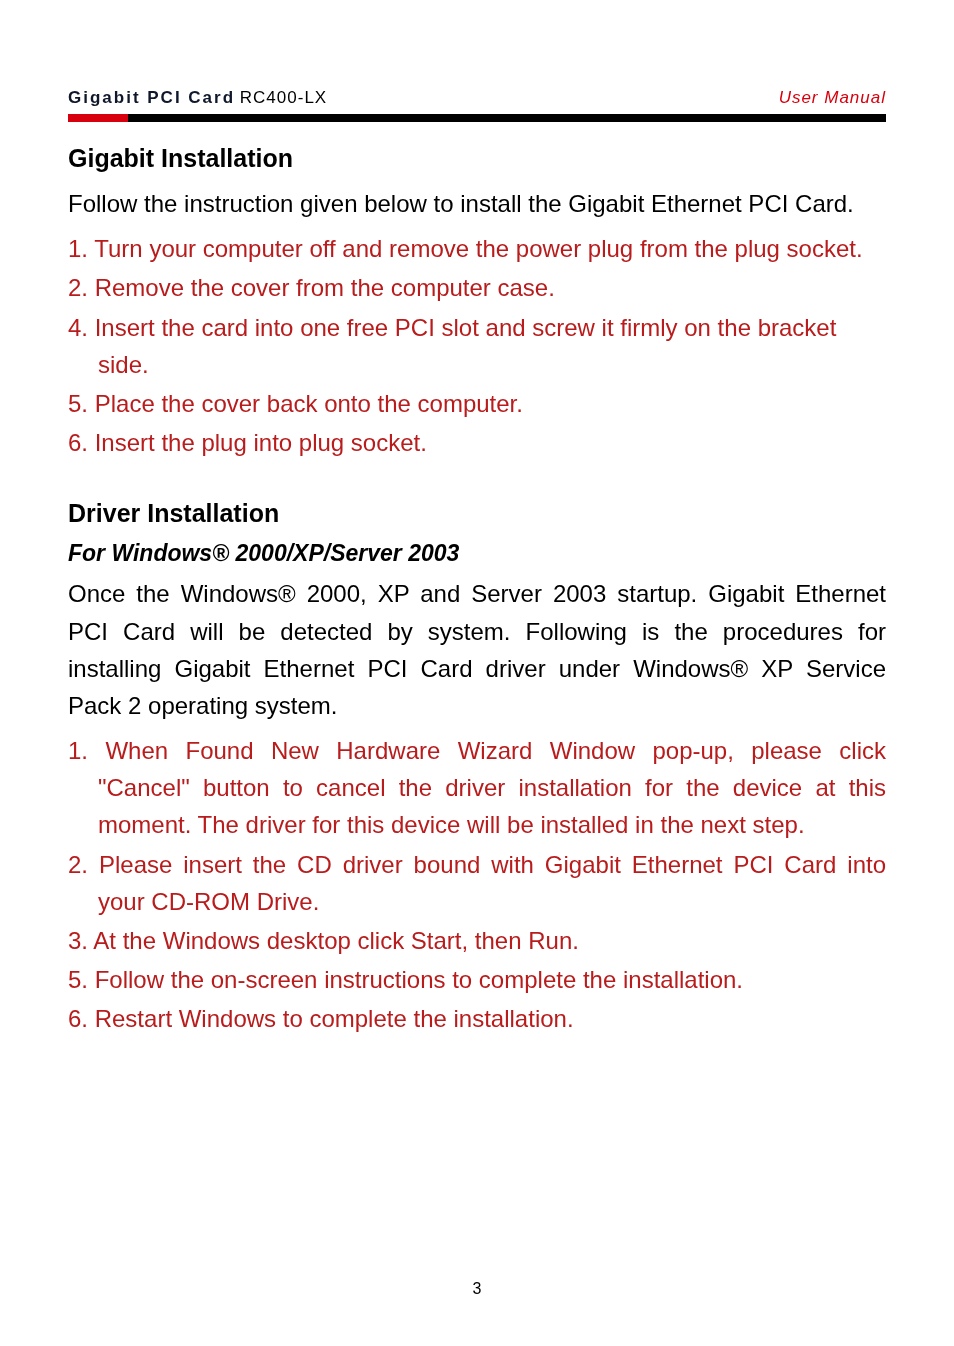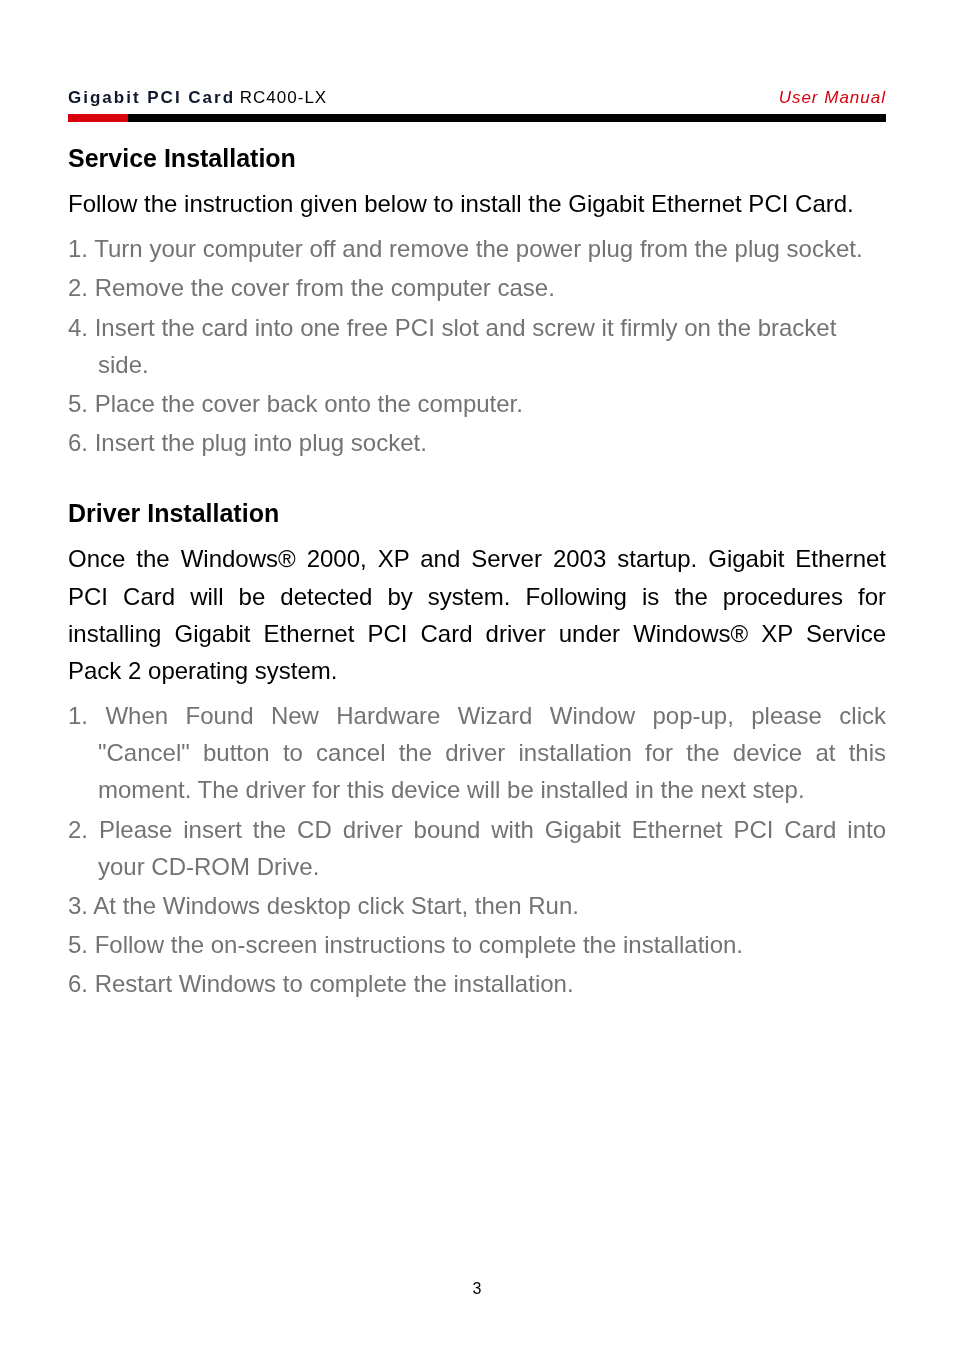--- a/index.html
+++ b/index.html
@@ -65,21 +65,21 @@
       font-size: 24px;
       color: #000;
       line-height: 1.55;
       margin-bottom: 8px;
     }
     .list {
       counter-reset: item;
     }
     .list-item {
       font-size: 24px;
-      color: #737373;
+      color: #b91c1c;
       line-height: 1.55;
       padding-left: 30px;
       text-indent: -30px;
       margin-bottom: 2px;
     }
     .list-item .num {
       display: inline;
     }
     .list-item .content {
       display: inline;
@@ -120,21 +120,21 @@
     <span class="header-model">RC400-LX</span>
   </div>
   <div class="header-right">User Manual</div>
 </div>
 
 <div class="separator">
   <div class="separator-red"></div>
   <div class="separator-black"></div>
 </div>
 
-<h2 class="section-heading">Service Installation</h2>
+<h2 class="section-heading">Gigabit Installation</h2>
 <p class="intro-text">Follow the instruction given below to install the Gigabit Ethernet PCI Card.</p>
 
 <div class="list">
   <div class="list-item">
     <span class="num">1.</span>
     <span class="content">Turn your computer off and remove the power plug from the plug socket.</span>
   </div>
   <div class="list-item">
     <span class="num">2.</span>
     <span class="content">Remove the cover from the computer case.</span>
@@ -148,20 +148,21 @@
     <span class="content">Place the cover back onto the computer.</span>
   </div>
   <div class="list-item">
     <span class="num">6.</span>
     <span class="content">Insert the plug into plug socket.</span>
   </div>
 </div>
 
 <div class="section2">
   <h2 class="section-heading">Driver Installation</h2>
+  <h3 class="subheading">For Windows® 2000/XP/Server 2003</h3>
   <p class="intro-text justified">Once the Windows® 2000, XP and Server 2003 startup. Gigabit Ethernet PCI Card will be detected by system. Following is the procedures for installing Gigabit Ethernet PCI Card driver under Windows® XP Service Pack 2 operating system.</p>
 
   <div class="list">
 
     <div class="list-item justified">
       <span class="num">1.</span>
       <span class="content"><span>When </span><span class="bold">Found New Hardware Wizard</span><span> Window pop-up, please click </span><span class="bold">"Cancel"</span><span> button to cancel the driver installation for the device at this moment. The driver for this device will be installed in the next step.</span></span>
     </div>
 
     <div class="list-item justified">

